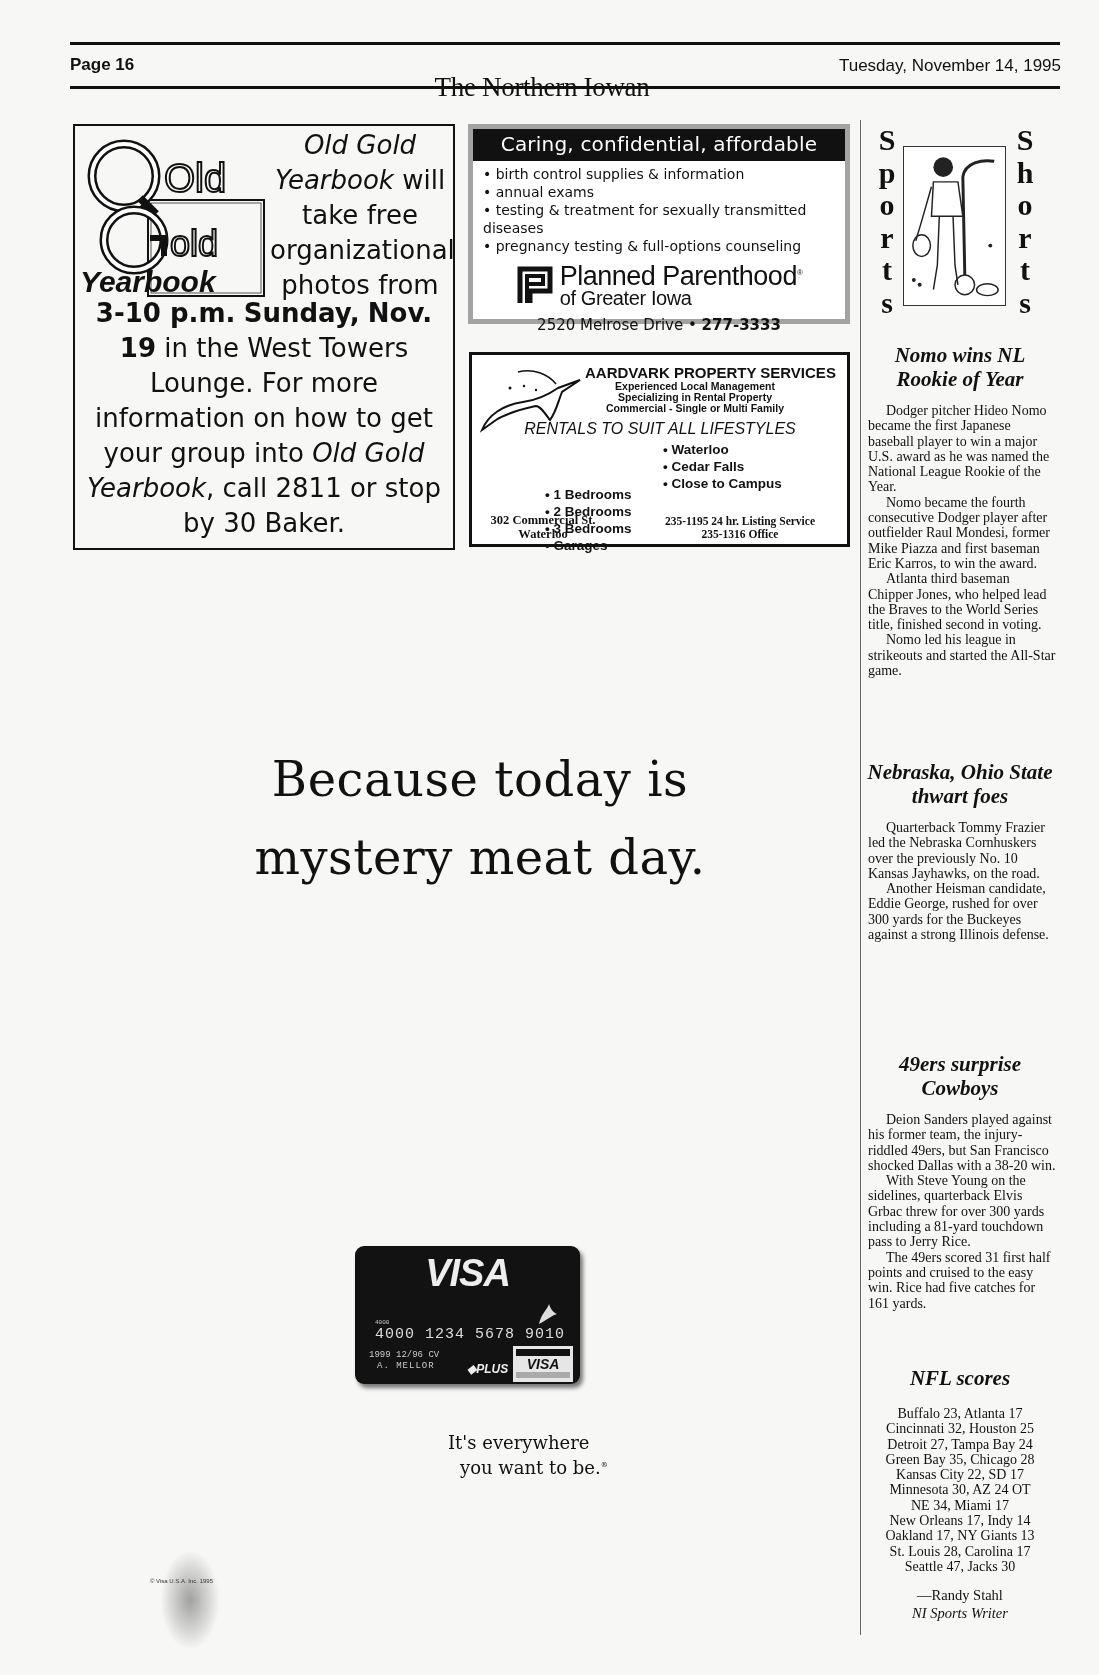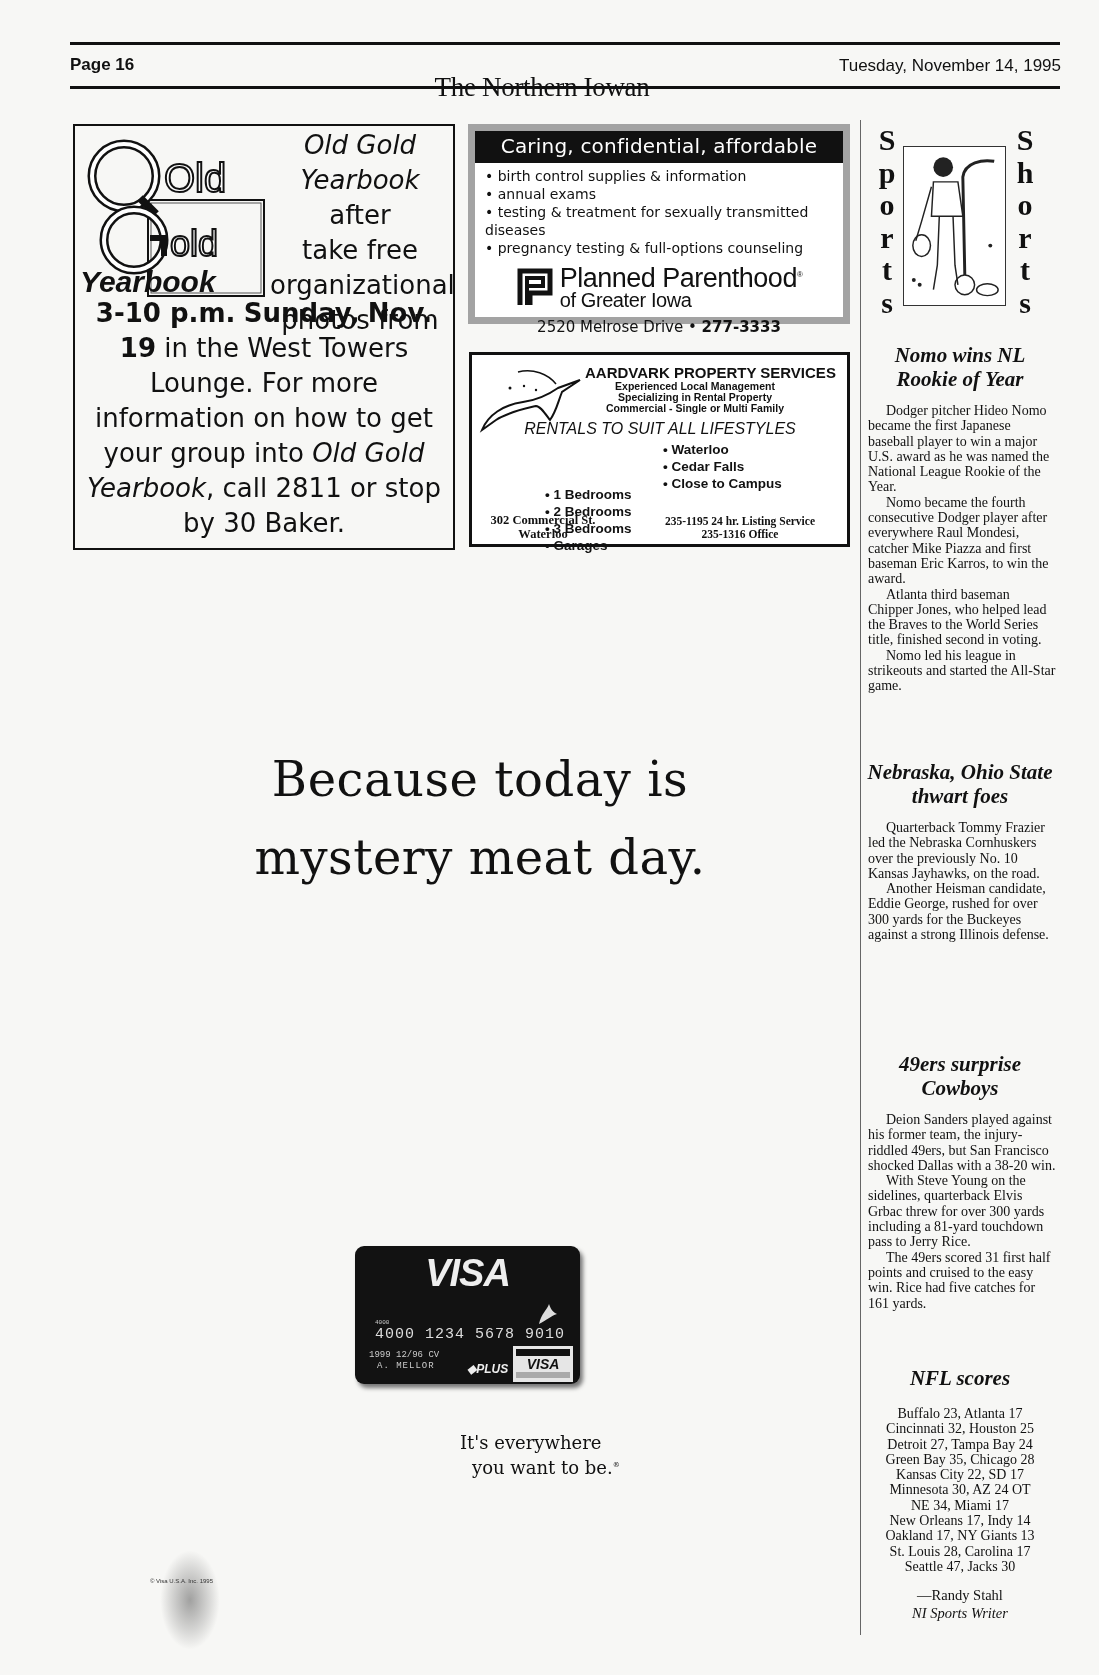--- a/index.html
+++ b/index.html
@@ -15,21 +15,21 @@
 
   
   .og-box { left:73px; top:124px; width:382px; height:426px; border:2px solid #111; box-sizing:border-box; }
   .og-logo { left:78px; top:128px; width:190px; height:170px; }
   .og-text-top { left:270px; top:128px; width:180px; text-align:center; font-family:"DejaVu Sans", sans-serif; font-size:26px; line-height:35px; }
   .og-text-bot { left:78px; top:296px; width:372px; text-align:center; font-family:"DejaVu Sans", sans-serif; font-size:26px; line-height:35px; }
   .it { font-style:italic; }
   .bd { font-weight:bold; }
 
   
-  .pp-box { left:468px; top:124px; width:382px; height:200px; border:7px solid #a3a3a3; box-sizing:border-box; background:#fff; }
+  .pp-box { left:468px; top:124px; width:382px; height:200px; border:5px solid #a3a3a3; box-sizing:border-box; background:#fff; }
   .pp-head { background:#111; color:#fff; font-family:"DejaVu Sans", sans-serif; font-size:20px; text-align:center; padding:3px 0 5px; letter-spacing:0.2px; }
   .pp-list { list-style:none; margin:4px 0 0 0; padding:0 0 0 10px; font-family:"DejaVu Sans", sans-serif; font-size:14px; line-height:18px; }
   .pp-list li::before { content:"\2022  "; }
   .pp-logo-row { display:flex; align-items:center; justify-content:center; margin-top:6px; }
   .pp-name { font-family:"Liberation Sans", sans-serif; font-size:27px; line-height:24px; letter-spacing:-0.5px; }
   .pp-sub { font-family:"Liberation Sans", sans-serif; font-size:20px; line-height:20px; letter-spacing:-0.4px; }
   .pp-addr { text-align:center; font-family:"DejaVu Sans", sans-serif; font-size:15px; margin-top:8px; }
 
   
   .aa-box { left:469px; top:352px; width:381px; height:195px; border:3px solid #111; box-sizing:border-box; background:#fff; }
@@ -60,21 +60,21 @@
   .visa-logo { position:absolute; left:0; width:225px; top:6px; text-align:center; font-family:"Liberation Sans", sans-serif; font-weight:bold; font-style:italic; font-size:38px; color:#eee; letter-spacing:-1px; }
   .visa-num-small { position:absolute; left:20px; top:73px; font-family:"Liberation Mono", monospace; font-size:6px; color:#ccc; }
   .visa-num { position:absolute; left:20px; top:80px; font-family:"Liberation Mono", monospace; font-size:15px; letter-spacing:1px; color:#ddd; }
   .visa-exp { position:absolute; left:14px; top:104px; font-family:"Liberation Mono", monospace; font-size:9px; color:#ccc; }
   .visa-name { position:absolute; left:22px; top:115px; font-family:"Liberation Mono", monospace; font-size:9px; color:#ccc; letter-spacing:1px; }
   .visa-plus { position:absolute; left:112px; top:116px; font-family:"Liberation Sans", sans-serif; font-weight:bold; font-style:italic; font-size:12px; color:#eee; }
   .visa-mini { position:absolute; left:158px; top:100px; width:60px; height:36px; background:#e6e6e6; }
   .visa-mini .band { height:7px; background:#111; margin:3px 3px 0; }
   .visa-mini .txt { font-family:"Liberation Sans", sans-serif; font-weight:bold; font-style:italic; font-size:14px; color:#111; text-align:center; line-height:16px; }
   .visa-mini .band2 { height:6px; background:#aaa; margin:0 3px; }
-  .visa-tag { left:460px; top:1432px; width:240px; font-family:"DejaVu Serif", serif; font-size:18px; line-height:22px; }
+  .visa-tag { left:448px; top:1432px; width:240px; font-family:"DejaVu Serif", serif; font-size:18px; line-height:22px; }
   .visa-copy { left:150px; top:1578px; font-family:"Liberation Sans", sans-serif; font-size:6px; color:#333; }
   .smudge { left:160px; top:1550px; width:60px; height:100px; background:radial-gradient(ellipse at center, rgba(90,90,90,0.55) 0%, rgba(120,120,120,0.25) 45%, rgba(255,255,255,0) 70%); }
 </style>
 </head>
 <body>
 
 <div class="abs rule-top"></div>
 <div class="abs page-num">Page 16</div>
 <div class="abs mast-title">The Northern Iowan</div>
 <div class="abs mast-date">Tuesday, November 14, 1995</div>
@@ -89,21 +89,21 @@
   <line x1="62" y1="70" x2="78" y2="86" stroke="#111" stroke-width="8"></line>
   <text x="86" y="64" font-family="Liberation Sans, sans-serif" font-size="40" fill="#fff" stroke="#111" stroke-width="2">Old</text>
   <circle cx="56" cy="112" r="30" fill="none" stroke="#111" stroke-width="9"></circle>
   <circle cx="56" cy="112" r="30" fill="none" stroke="#fff" stroke-width="4"></circle>
   <path d="M72 110 H86 V128" fill="none" stroke="#111" stroke-width="6"></path>
   <text x="92" y="128" font-family="Liberation Sans, sans-serif" font-size="36" fill="#fff" stroke="#111" stroke-width="2">old</text>
   <text x="2" y="164" font-family="Liberation Sans, sans-serif" font-weight="bold" font-style="italic" font-size="30" fill="#111">Yearbook</text>
 </svg>
 <div class="abs og-text-top">
   <div><span class="it">Old Gold</span></div>
-  <div><span class="it">Yearbook</span><span> after</span></div>
+  <div><span class="it">Yearbook</span><span> will</span></div>
   <div>take free</div>
   <div>organizational</div>
   <div>photos from</div>
 </div>
 <div class="abs og-text-bot">
   <span class="bd">3-10 p.m.</span> <span class="bd">Sunday,</span>
   <span class="bd">Nov. 19</span><span> in the West Towers Lounge. For more information on how to get your group into </span><span class="it">Old Gold Yearbook</span><span>, call 2811 or stop by 30 Baker.</span>
 </div>
 
 <div class="abs pp-box">
@@ -189,21 +189,21 @@
   <circle cx="62" cy="140" r="10" fill="none" stroke="#222" stroke-width="1.5"></circle>
   <ellipse cx="85" cy="145" rx="11" ry="6" fill="none" stroke="#222" stroke-width="1.5"></ellipse>
   <circle cx="10" cy="135" r="2" fill="#222"></circle>
     <circle cx="16" cy="140" r="2" fill="#222"></circle>
     <circle cx="88" cy="100" r="2" fill="#222"></circle>
 </svg>
 
 <div class="abs story-h" style="top:343px;">Nomo wins NL Rookie of Year</div>
 <div class="abs story-b" style="top:403px;">
   <p>Dodger pitcher Hideo Nomo became the first Japanese baseball player to win a major U.S. award as he was named the National League Rookie of the Year.</p>
-  <p>Nomo became the fourth consecutive Dodger player after everywhere Raul Mondesi, catcher Mike Piazza and first baseman Eric Karros, to win the award.</p>
+  <p>Nomo became the fourth consecutive Dodger player after outfielder Raul Mondesi, former Mike Piazza and first baseman Eric Karros, to win the award.</p>
   <p>Atlanta third baseman Chipper Jones, who helped lead the Braves to the World Series title, finished second in voting.</p>
   <p>Nomo led his league in strikeouts and started the All-Star game.</p>
 </div>
 
 <div class="abs story-h" style="top:760px;">Nebraska, Ohio State thwart foes</div>
 <div class="abs story-b" style="top:820px;">
   <p>Quarterback Tommy Frazier led the Nebraska Cornhuskers over the previously No. 10 Kansas Jayhawks, on the road.</p>
   <p>Another Heisman candidate, Eddie George, rushed for over 300 yards for the Buckeyes against a strong Illinois defense.</p>
 </div>
 

